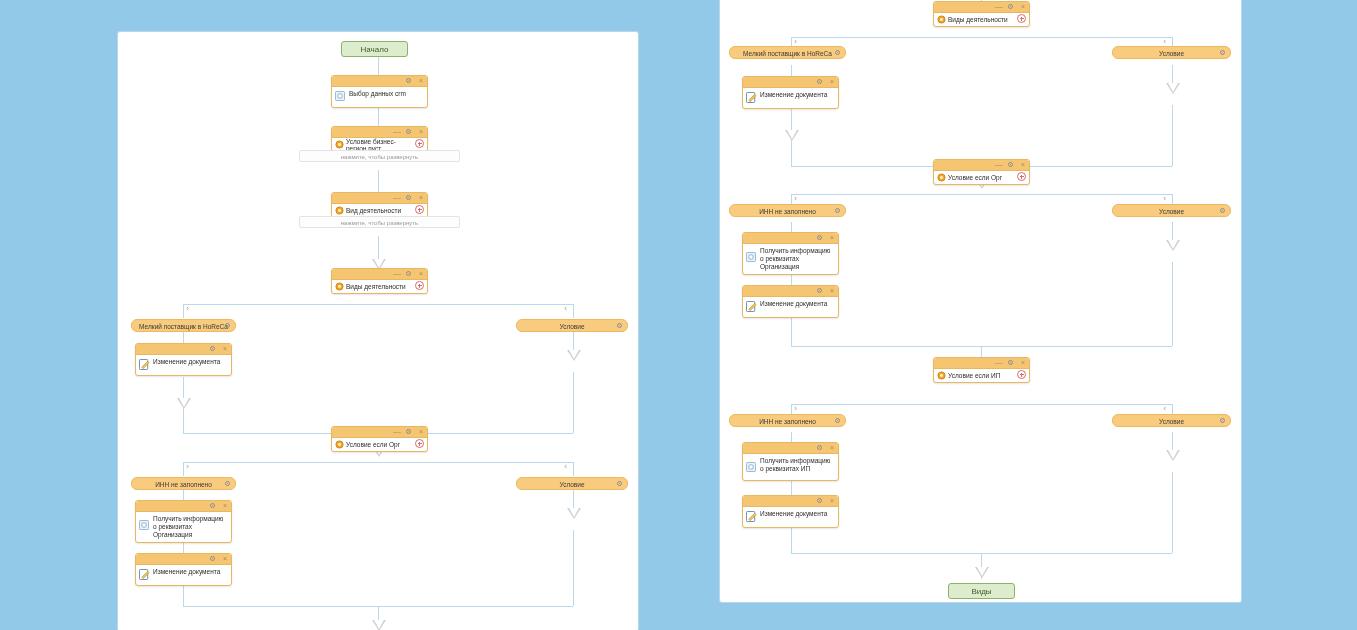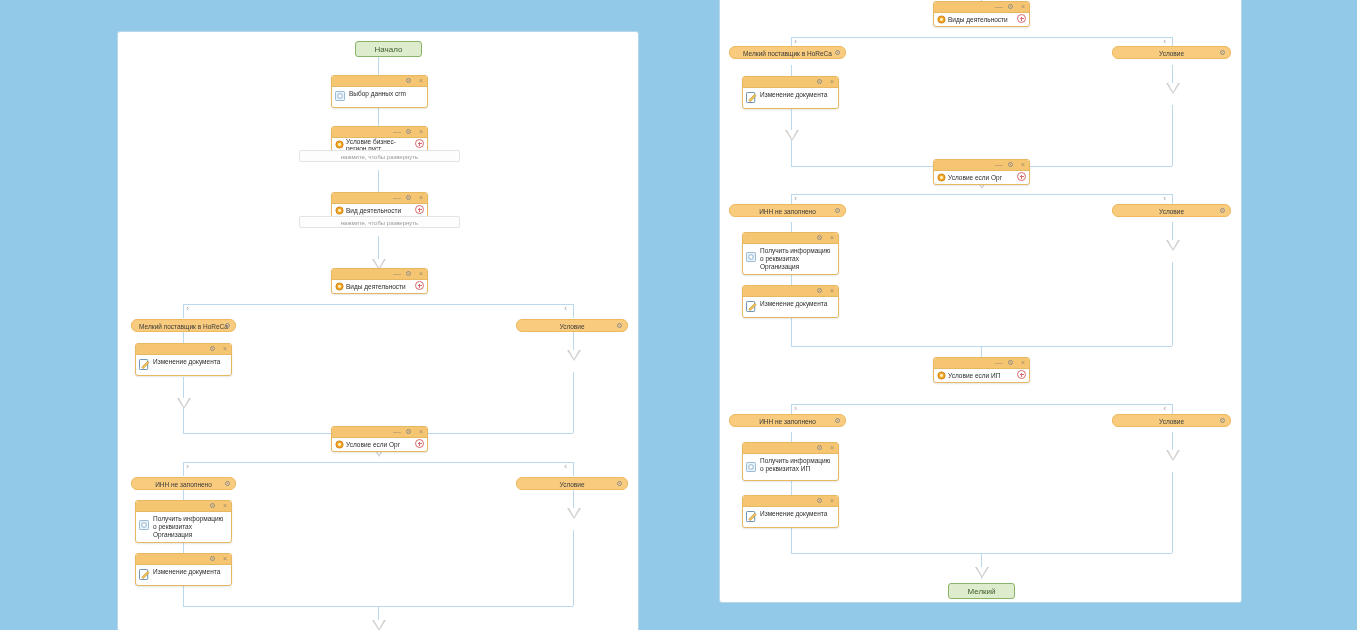--- a/index.html
+++ b/index.html
@@ -222,21 +222,21 @@
 
     <div class="ln v" style="left:65px;top:506px;height:38px;"></div>
     <div class="arrow" style="left:59px;top:528px;"></div>
 
     <div class="ln v" style="left:65px;top:548px;height:26px;"></div>
     <div class="ln v" style="left:455px;top:498px;height:76px;"></div>
     <div class="ln h" style="left:65px;top:574px;width:390px;"></div>
     <div class="ln v" style="left:260px;top:574px;height:25px;"></div>
     <div class="arrow" style="left:254px;top:588px;"></div>
 
-    <div class="terminator" style="left:237px;top:9px;width:67px;">
+    <div class="terminator" style="left:223px;top:9px;width:67px;">
       <span>Начало</span>
     </div>
 
     <div class="card" style="left:213px;top:43px;width:97px;">
       <div class="bar">
         <span class="ctl" style="right:15px;"><i class="gear"></i></span>
         <span class="ctl xglyph" style="right:4px;">×</span>
       </div>
       <div class="body">
         <svg class="icon ico-doc" viewBox="0 0 12 12">
@@ -585,17 +585,17 @@
       <div class="body">
         <svg class="icon ico-edit" viewBox="0 0 12 12">
           <rect x="0.5" y="0.5" width="9" height="11" rx="1" fill="#ffffff" stroke="#5a86ad"></rect>
           <path d="M3 9 L9.5 2.5 L11 4 L4.5 10.5 Z" fill="#f6c85c" stroke="#a8801f" stroke-width="0.6"></path>
         </svg>
         <span class="lbl">Изменение документа</span>
       </div>
     </div>
 
     <div class="terminator" style="left:228px;top:882px;width:67px;">
-      <span>Мелкий</span>
+      <span>Виды</span>
     </div>
 
   </div>
 </div>
 
 </body></html>

